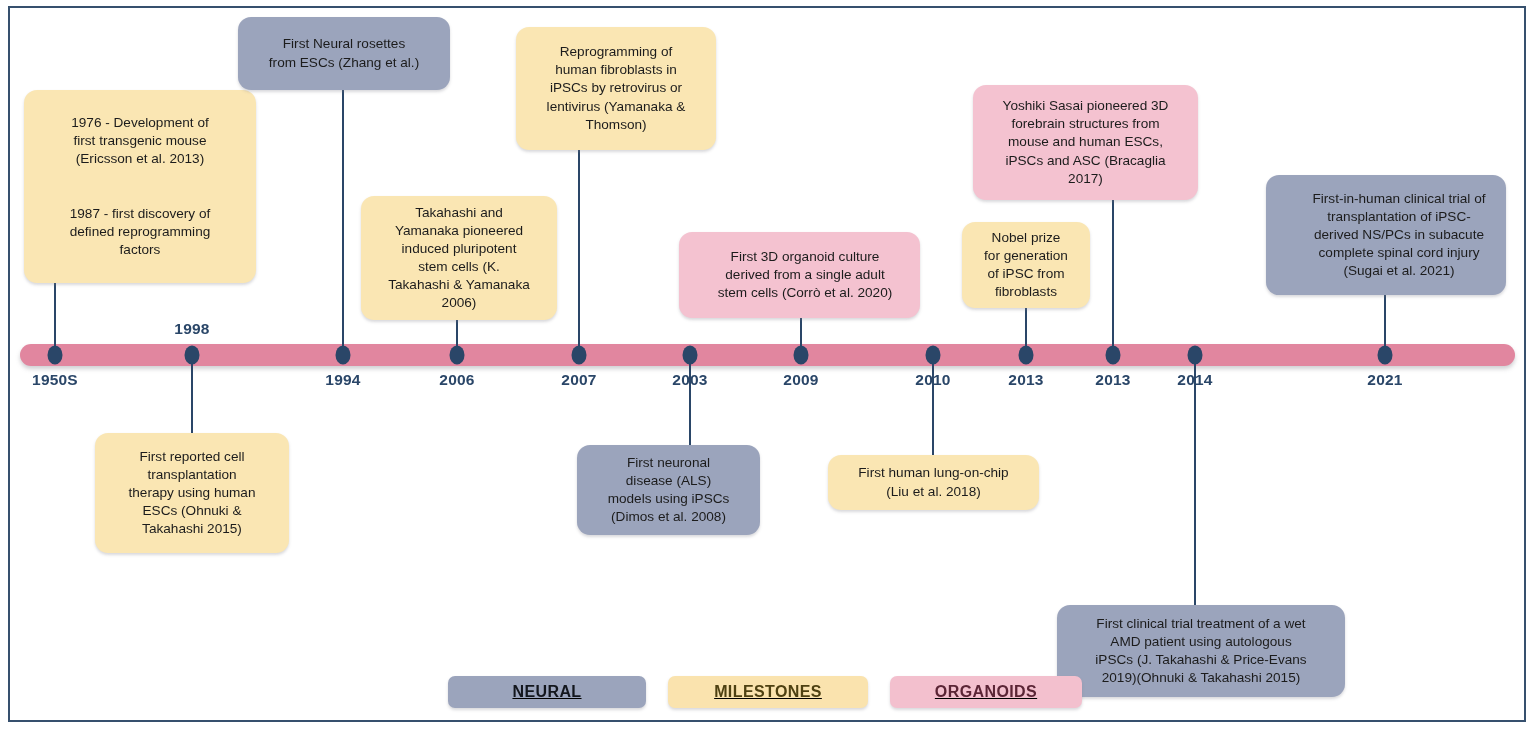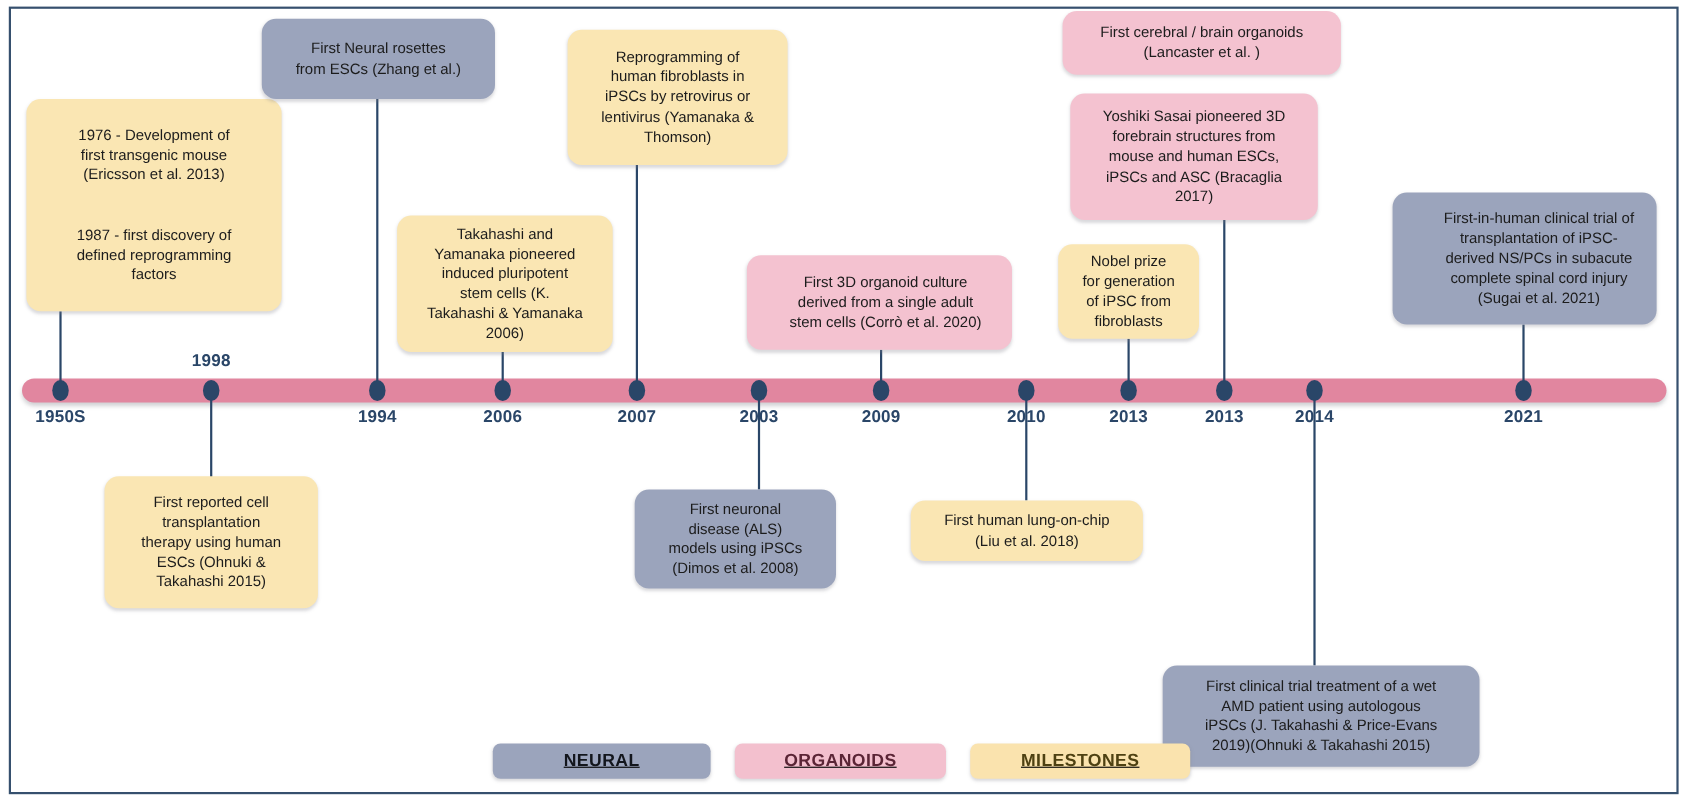--- a/index.html
+++ b/index.html
@@ -165,23 +165,20 @@
   </div>
 
   <div class="card milestone" style="left:361px; top:196px; width:196px; height:124px;">
     <span>Takahashi and<br>Yamanaka pioneered<br>induced pluripotent<br>stem cells (K.<br>Takahashi &amp; Yamanaka<br>2006)</span>
   </div>
 
   <div class="card organoid" style="left:679px; top:232px; width:241px; height:86px;padding-left:21px;">
     <span>First 3D organoid culture<br>derived from a single adult<br>stem cells (Corrò et al. 2020)</span>
   </div>
 
-  <div class="card organoid" style="left:966px; top:10px; width:253px; height:58px;">
-    <span>First cerebral / brain organoids<br>(Lancaster et al. )</span>
-  </div>
 
   <div class="card organoid" style="left:973px; top:85px; width:225px; height:115px;">
     <span>Yoshiki Sasai pioneered 3D<br>forebrain structures from<br>mouse and human ESCs,<br>iPSCs and ASC (Bracaglia<br>2017)</span>
   </div>
 
   <div class="card milestone" style="left:962px; top:222px; width:128px; height:86px;">
     <span>Nobel prize<br>for generation<br>of iPSC from<br>fibroblasts</span>
   </div>
 
   <div class="card neural" style="left:1266px; top:175px; width:240px; height:120px;padding-left:36px;">
@@ -199,16 +196,16 @@
   <div class="card milestone" style="left:828px; top:455px; width:211px; height:55px;">
     <span>First human lung-on-chip<br>(Liu et al. 2018)</span>
   </div>
 
   <div class="card neural" style="left:1057px; top:605px; width:288px; height:92px;">
     <span>First clinical trial treatment of a wet<br>AMD patient using autologous<br>iPSCs (J. Takahashi &amp; Price-Evans<br>2019)(Ohnuki &amp; Takahashi 2015)</span>
   </div>
 
   <div id="legend">
     <div class="legend-chip neural" style="width:166px;">NEURAL</div>
+    <div class="legend-chip milestone" style="width:168px;">MILESTONES</div>
     <div class="legend-chip organoid" style="width:160px;">ORGANOIDS</div>
-    <div class="legend-chip milestone" style="width:168px;">MILESTONES</div>
   </div>
 </div>
 
 </body></html>

